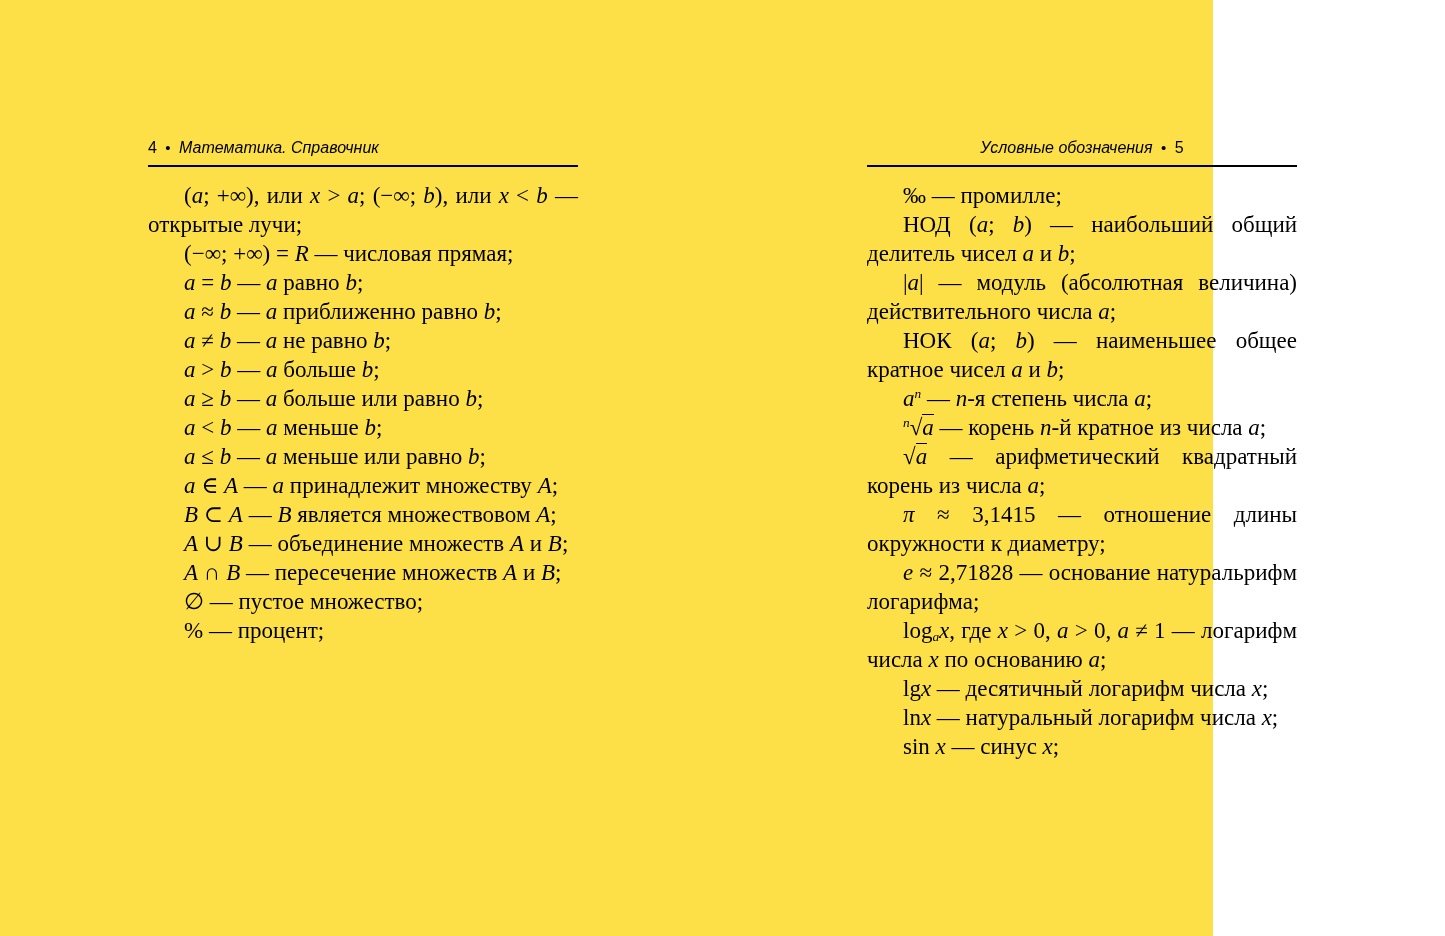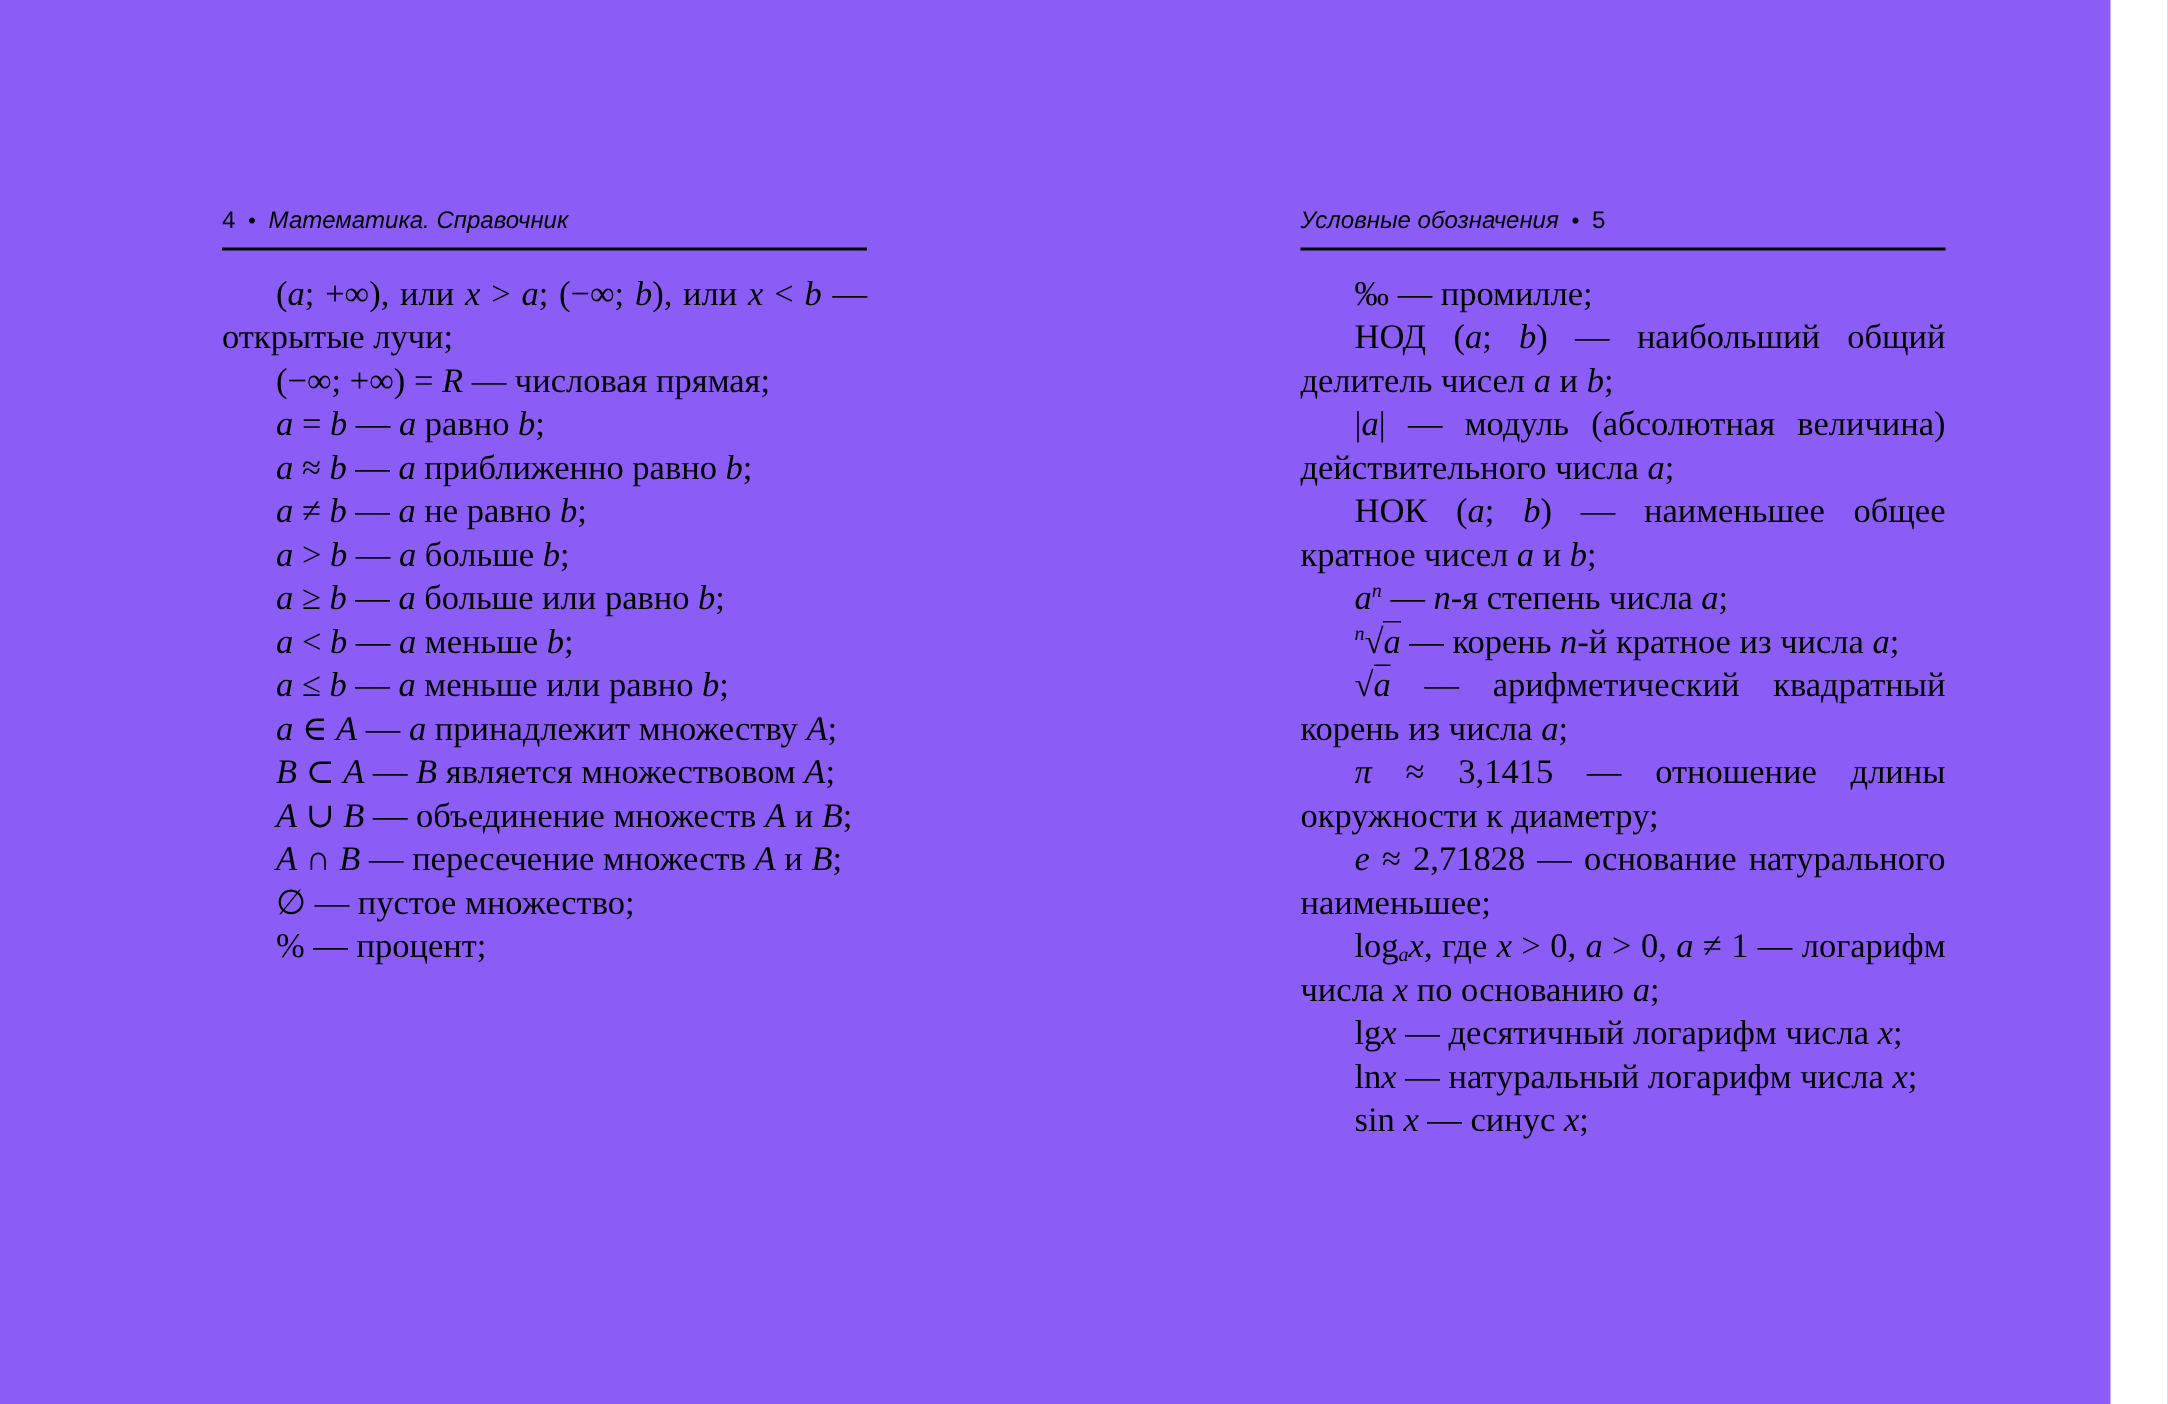--- a/index.html
+++ b/index.html
@@ -3,35 +3,35 @@
 <meta charset="utf-8">
 <style>
   * { margin: 0; padding: 0; box-sizing: border-box; }
   html, body {
     width: 1445px; height: 936px;
     background: #ffffff;
     font-family: "Liberation Serif", "DejaVu Serif", serif;
     color: #000;
     overflow: hidden;
   }
-  .spread { position: relative; width: 1407px; height: 936px; background: #8b5cf6; }
+  .spread { position: relative; width: 1213px; height: 936px; background: #fde047; }
 
   .page { position: absolute; top: 138px; width: 430px; }
   .page-left  { left: 148px; }
   .page-right { left: 867px; }
 
   .page-header {
     font-family: "Liberation Sans", "DejaVu Sans", sans-serif;
     font-size: 16px;
     line-height: 20px;
     padding-bottom: 7px;
     border-bottom: 2.5px solid #000;
     white-space: nowrap;
   }
-  .page-right .page-header { text-align: left; }
+  .page-right .page-header { text-align: center; }
   .page-header .htitle { font-style: italic; }
   .page-header .pnum   { font-style: normal; }
   .page-header .bullet { font-style: normal; font-size: 15px; padding: 0 4px; }
 
   .entries {
     margin-top: 14px;
     font-size: 23px;
     line-height: 29px;
     text-align: justify;
   }
@@ -79,21 +79,21 @@
     </header>
     <div class="entries">
         <p class="entry"><span>‰ — промилле;</span></p>
         <p class="entry"><span>НОД (</span><span class="var">a</span><span>; </span><span class="var">b</span><span>) — наибольший общий делитель чисел </span><span class="var">a</span><span> и </span><span class="var">b</span><span>;</span></p>
         <p class="entry"><span>|</span><span class="var">a</span><span>| — модуль (абсолютная величи­на) действительного числа </span><span class="var">a</span><span>;</span></p>
         <p class="entry"><span>НОК (</span><span class="var">a</span><span>; </span><span class="var">b</span><span>) — наименьшее общее кратное чисел </span><span class="var">a</span><span> и </span><span class="var">b</span><span>;</span></p>
         <p class="entry"><span class="var">a</span><span class="var sup">n</span><span> — </span><span class="var">n</span><span>-я степень числа </span><span class="var">a</span><span>;</span></p>
         <p class="entry"><span class="var sup">n</span><span>√</span><span class="var ov">a</span><span> — корень </span><span class="var">n</span><span>-й кратное из числа </span><span class="var">a</span><span>;</span></p>
         <p class="entry"><span>√</span><span class="var ov">a</span><span> — арифметический квадрат­ный корень из числа </span><span class="var">a</span><span>;</span></p>
         <p class="entry"><span class="var">π</span><span> ≈ 3,1415 — отношение длины окружности к диаметру;</span></p>
-        <p class="entry"><span class="var">e</span><span> ≈ 2,71828 — основание натураль­ного наименьшее;</span></p>
+        <p class="entry"><span class="var">e</span><span> ≈ 2,71828 — основание натураль­рифм логарифма;</span></p>
         <p class="entry"><span>log</span><span class="var sub">a</span><span class="var">x</span><span>, где </span><span class="var">x</span><span> &gt; 0, </span><span class="var">a</span><span> &gt; 0, </span><span class="var">a</span><span> ≠ 1 — лога­рифм числа </span><span class="var">x</span><span> по основанию </span><span class="var">a</span><span>;</span></p>
         <p class="entry"><span>lg</span><span class="var">x</span><span> — десятичный логарифм числа </span><span class="var">x</span><span>;</span></p>
         <p class="entry"><span>ln</span><span class="var">x</span><span> — натуральный логарифм чис­ла </span><span class="var">x</span><span>;</span></p>
         <p class="entry"><span>sin </span><span class="var">x</span><span> — синус </span><span class="var">x</span><span>;</span></p>
       </div>
   </section>
 
 </div>
 
 </body></html>

